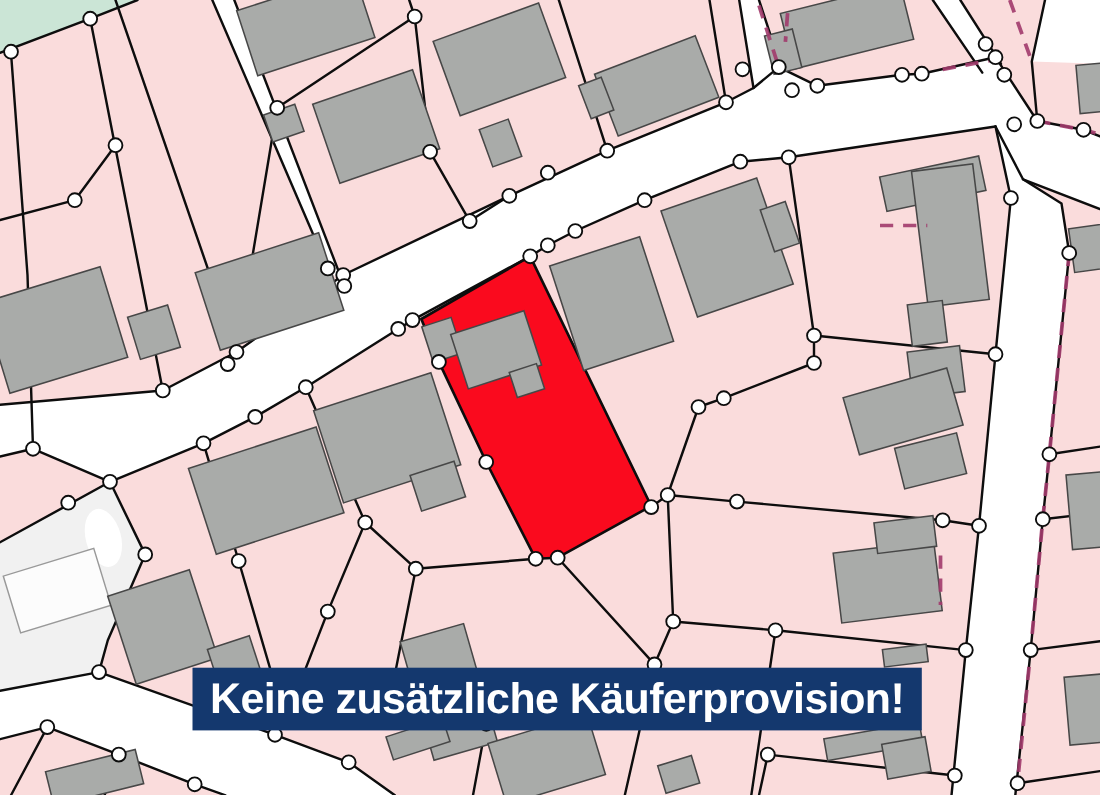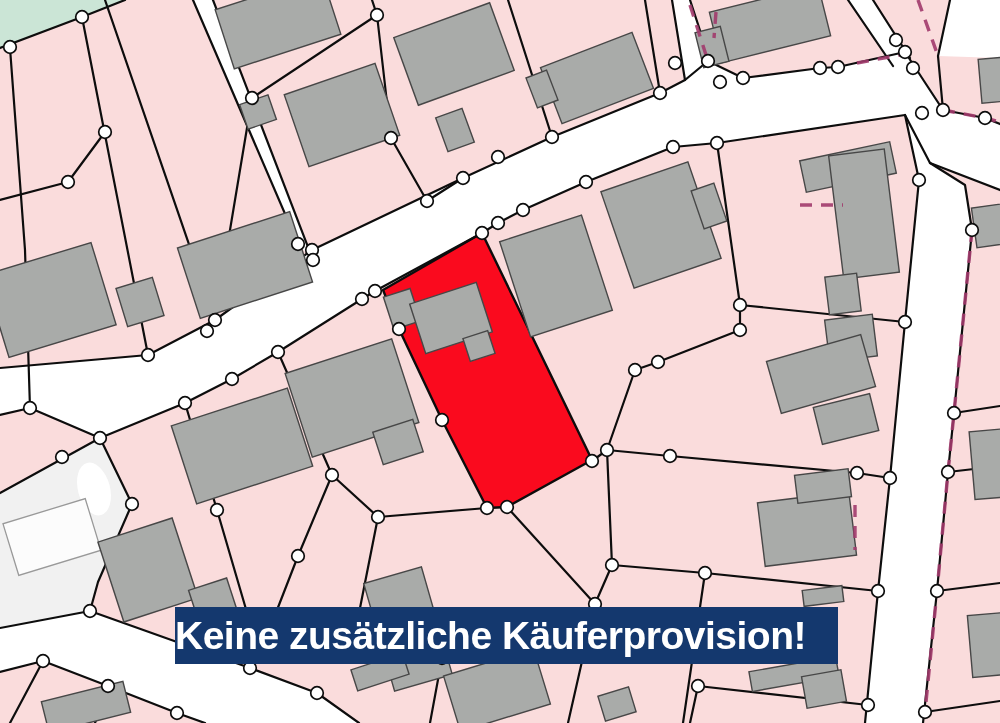--- a/index.html
+++ b/index.html
@@ -1,19 +1,19 @@
 <!DOCTYPE html>
 <html><head>
 <meta charset="utf-8">
 <style>
   html,body{margin:0;padding:0;background:#ffffff;font-family:"Liberation Sans",sans-serif;}
   .stage{position:relative;width:1000px;height:723px;overflow:hidden;background:#FADCDC;}
   svg{position:absolute;left:0;top:0;display:block;}
   .banner{
-    position:absolute;display:flex;align-items:center;justify-content:flex-start;
+    position:absolute;display:flex;align-items:center;justify-content:center;
     font-weight:bold;font-size:39px;letter-spacing:-0.5px;white-space:nowrap;
     z-index:5;font-family:"Liberation Sans",sans-serif;
   }
 </style>
 </head>
 <body>
 
 <div class="stage">
   <svg id="map-svg" width="1000" height="723" viewBox="0 0 1000 723">
       <rect x="0" y="0" width="1000" height="723" fill="#FADCDC"></rect>

